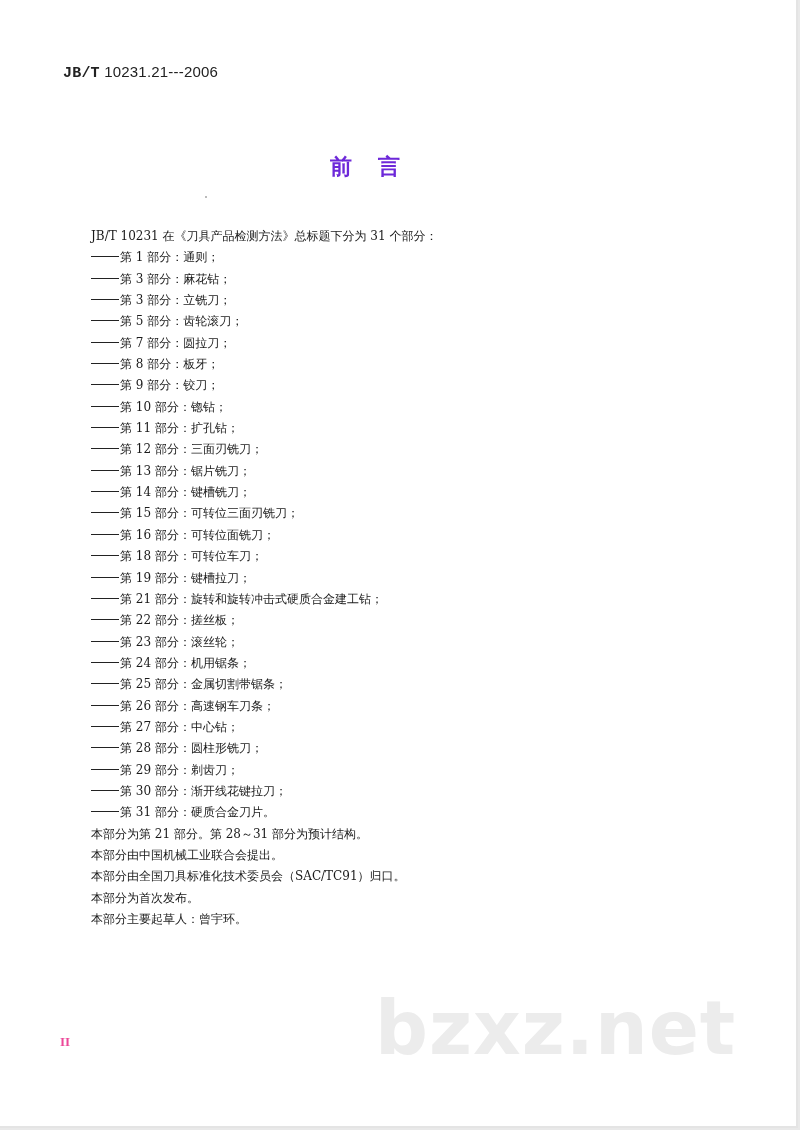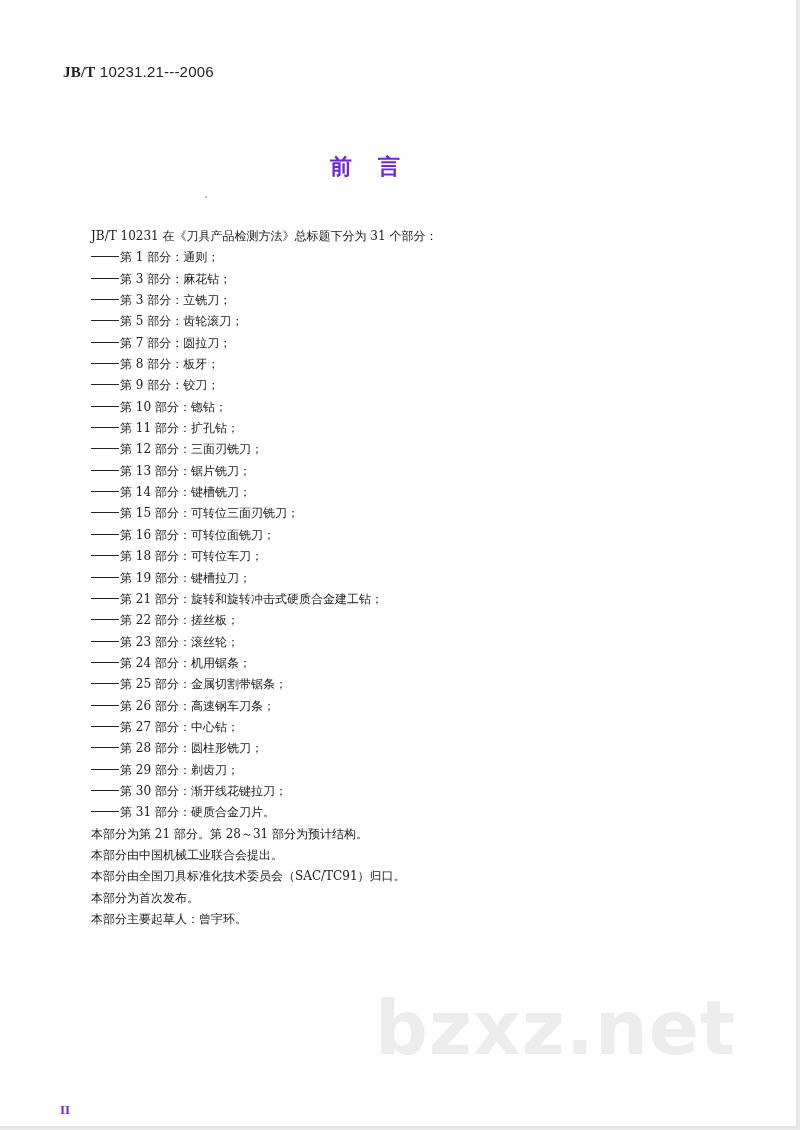--- a/index.html
+++ b/index.html
@@ -28,21 +28,21 @@
     .doc-code {
       position: absolute;
       left: 63px;
       top: 63px;
       font-family: "Liberation Sans", sans-serif;
       font-size: 15px;
       color: #222;
       letter-spacing: 0.2px;
     }
     .doc-code b {
-      font-family: Liberation Serif, serif;
+      font-family: Liberation Mono, monospace;
       font-weight: bold;
     }
     .title {
       position: absolute;
       left: 330px;
       top: 152px;
       font-family: "DejaVu Sans", sans-serif;
       font-weight: bold;
       font-size: 22px;
       letter-spacing: 26px;
@@ -75,25 +75,25 @@
       top: 985px;
       font-family: "DejaVu Sans", sans-serif;
       font-weight: bold;
       font-size: 74px;
       color: #ececec;
       letter-spacing: 1px;
     }
     .page-num {
       position: absolute;
       left: 60px;
-      top: 1102px;
+      top: 1034px;
       font-family: "Liberation Serif", serif;
       font-weight: bold;
       font-size: 13px;
-      color: #6d28d9;
+      color: #ec4899;
     }
     .speck {
       position: absolute;
       width: 2px;
       height: 2px;
       background: #bbb;
     }
   </style>
 </head>
 <body>

